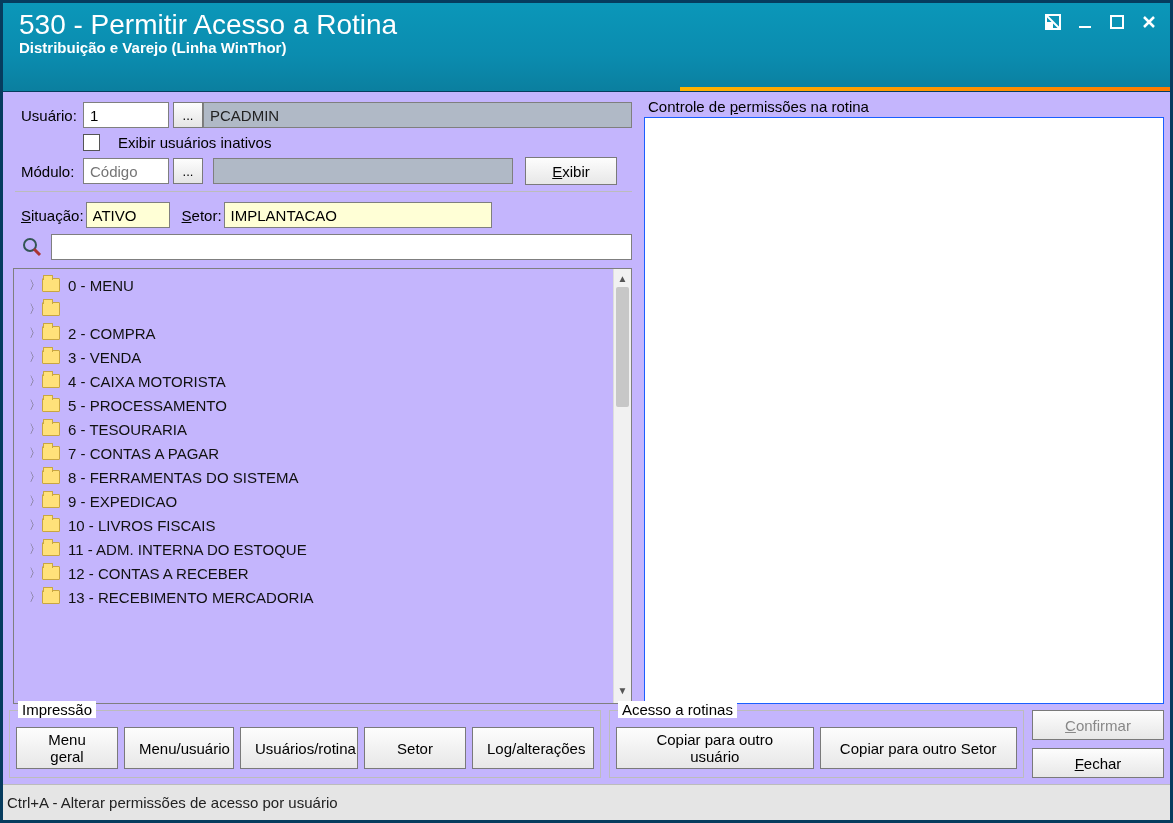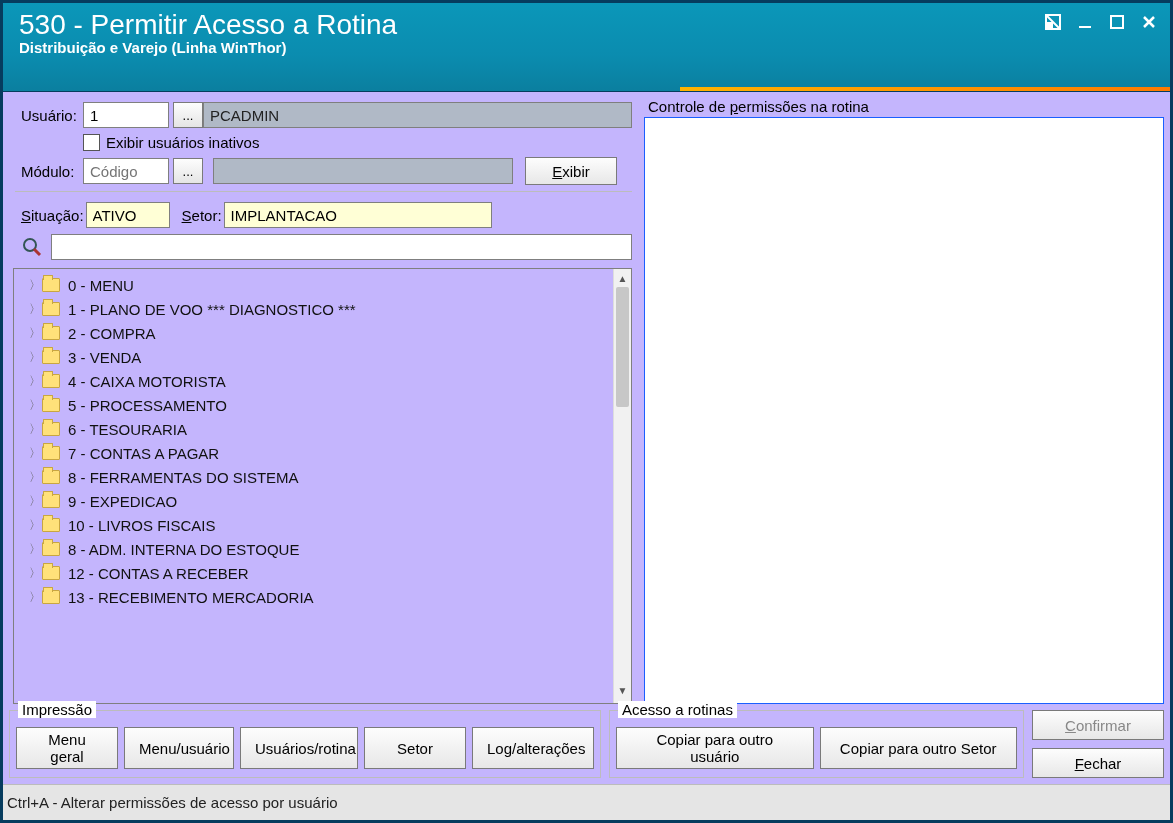--- a/index.html
+++ b/index.html
@@ -49,21 +49,21 @@
   .btn-browse {
     width:30px; height:26px;
     border:1px solid #7a7a7a; background:linear-gradient(#fdfdfd,#e5e5e5);
     font-size:13px; cursor:pointer; display:flex; align-items:center; justify-content:center;
   }
   .btn {
     height:28px; border:1px solid #7a7a7a; background:linear-gradient(#fdfdfd,#e7e7e7);
     font-size:15px; padding:0 14px; cursor:pointer;
   }
   .btn:disabled { color:#888; }
-  .chk { display:flex; align-items:center; gap:6px; }
+  .chk { display:flex; align-items:center; gap:18px; }
   .chk .box { width:17px; height:17px; border:1px solid #555; background:#fff;}
   hr.sep { border:none; border-top:1px solid #bcbcbc; margin:6px 0 10px -6px;}
 
   
   .tree-wrap { flex:1; border:1px solid #7f7f7f; margin:4px 6px 0 4px; position:relative; min-height:0;}
   .tree-scroll { position:absolute; inset:0; overflow:hidden; padding:4px 0;}
   .tree-item { display:flex; align-items:center; height:24px; padding-left:14px; font-size:15px; color:#111; white-space:nowrap;}
   .tree-caret { color:#606060; width:14px; display:inline-flex; justify-content:center; font-size:12px;}
   .tree-folder { width:18px; height:14px; background:#ffe17a; border:1px solid #c8a642; border-radius:1px; margin-right:8px; position:relative;}
   .tree-folder::before { content:""; position:absolute; top:-4px; left:0; width:8px; height:4px; background:#ffe17a; border:1px solid #c8a642; border-bottom:none; border-radius:1px 1px 0 0;}
@@ -179,21 +179,20 @@
       <div class="tree-wrap">
         <div class="tree-scroll" id="tree-scroll">
             <div class="tree-item">
               <span class="tree-caret">〉</span>
               <span class="tree-folder"></span>
               <span>0 - MENU</span>
             </div>
             <div class="tree-item">
               <span class="tree-caret">〉</span>
               <span class="tree-folder"></span>
-              <span>1 - PLANO DE VOO  *** DIAGNOSTICO ***</span>
             </div>
             <div class="tree-item">
               <span class="tree-caret">〉</span>
               <span class="tree-folder"></span>
               <span>2 - COMPRA</span>
             </div>
             <div class="tree-item">
               <span class="tree-caret">〉</span>
               <span class="tree-folder"></span>
               <span>3 - VENDA</span>
@@ -229,21 +228,21 @@
               <span>9 - EXPEDICAO</span>
             </div>
             <div class="tree-item">
               <span class="tree-caret">〉</span>
               <span class="tree-folder"></span>
               <span>10 - LIVROS FISCAIS</span>
             </div>
             <div class="tree-item">
               <span class="tree-caret">〉</span>
               <span class="tree-folder"></span>
-              <span>8 - ADM. INTERNA DO ESTOQUE</span>
+              <span>11 - ADM. INTERNA DO ESTOQUE</span>
             </div>
             <div class="tree-item">
               <span class="tree-caret">〉</span>
               <span class="tree-folder"></span>
               <span>12 - CONTAS A RECEBER</span>
             </div>
             <div class="tree-item">
               <span class="tree-caret">〉</span>
               <span class="tree-folder"></span>
               <span>13 - RECEBIMENTO MERCADORIA</span>

